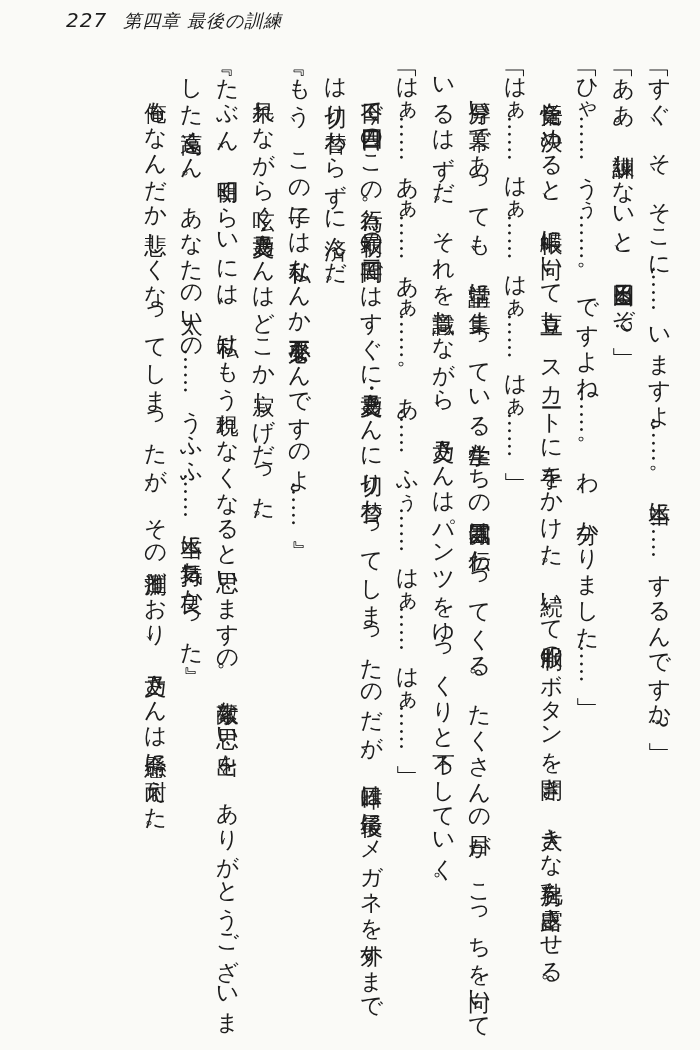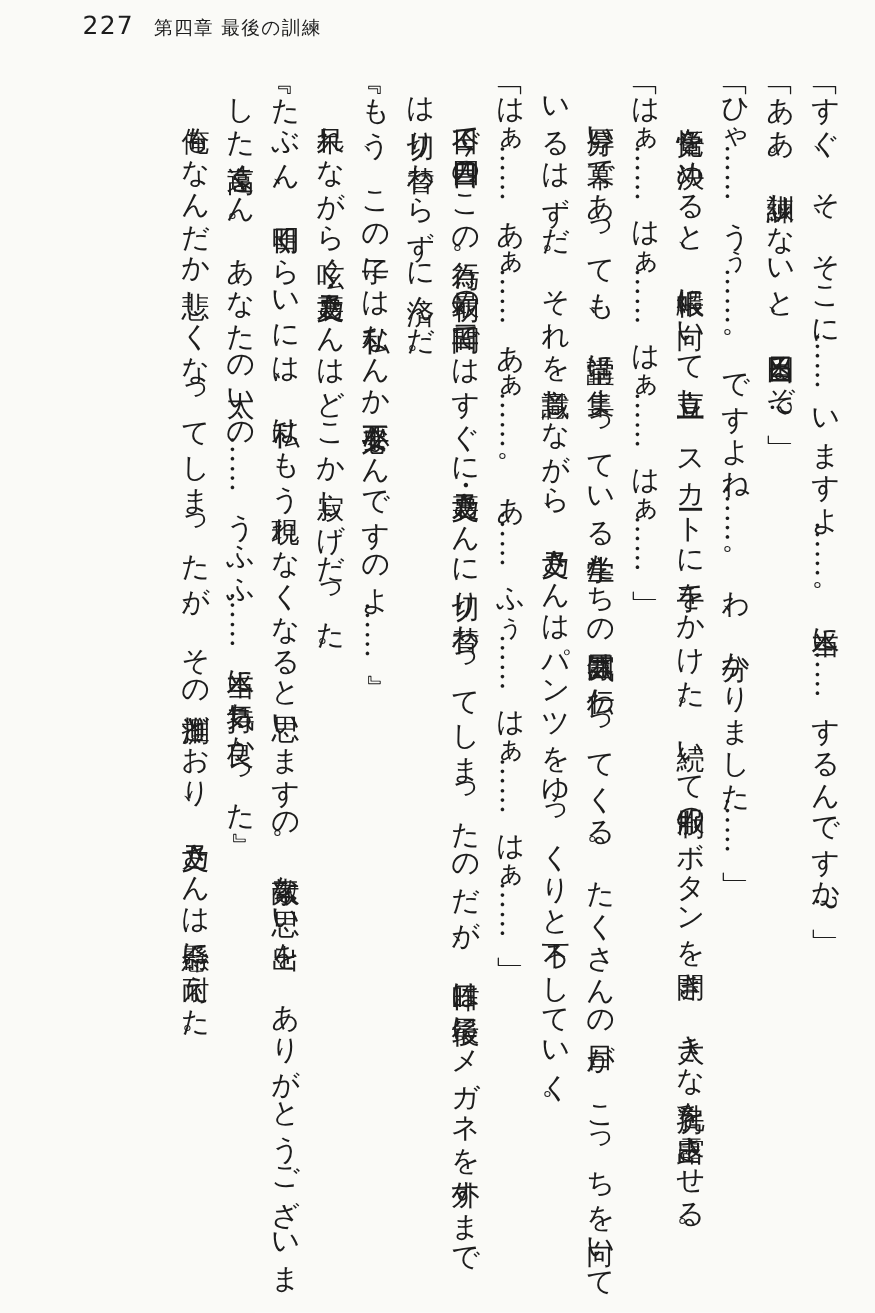--- a/index.html
+++ b/index.html
@@ -14,28 +14,29 @@
   }
   .header {
     position: absolute;
     top: 8px;
     left: 66px;
     display: flex;
     align-items: baseline;
     gap: 16px;
     color: #1c1c1c;
     white-space: nowrap;
+    font-style: italic;
   }
   .page-num {
     font-size: 20px;
     font-family: "DejaVu Sans", sans-serif;
     letter-spacing: 1px;
   }
   .chapter {
-    font-size: 15px;
+    font-size: 18px;
     font-family: "DejaVu Sans", sans-serif;
     letter-spacing: 1px;
   }
   .text-area {
     position: absolute;
     top: 62px;
     right: 22px;
     height: 970px;
     max-width: 640px;
     writing-mode: vertical-rl;

